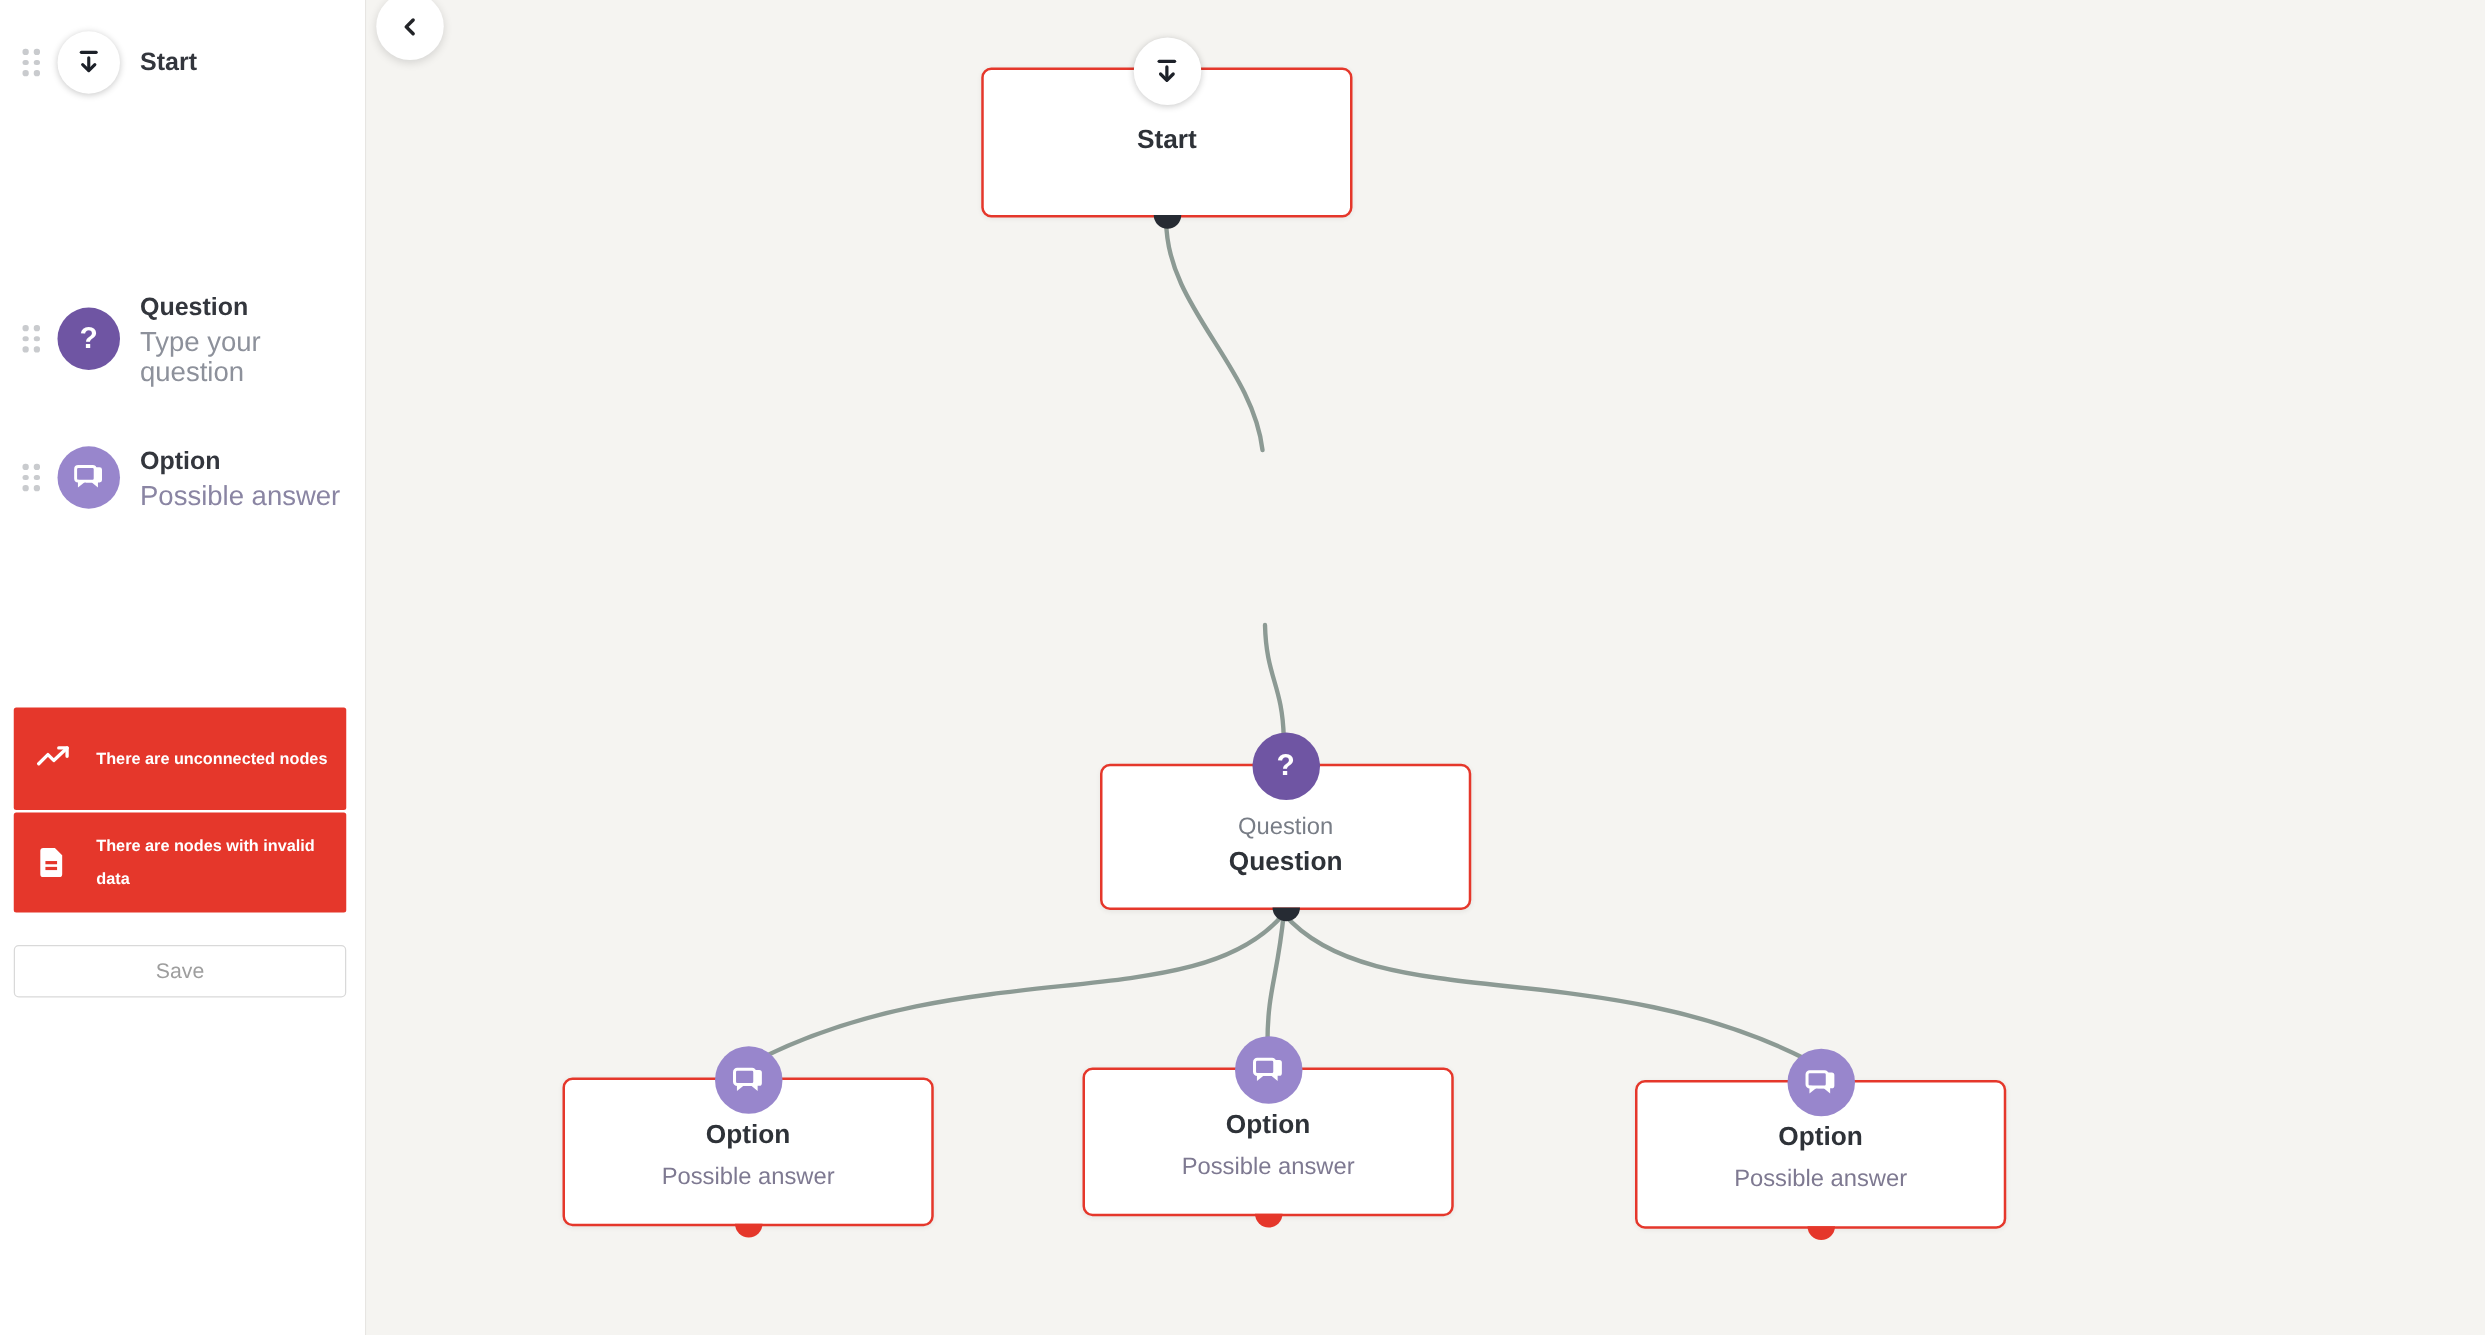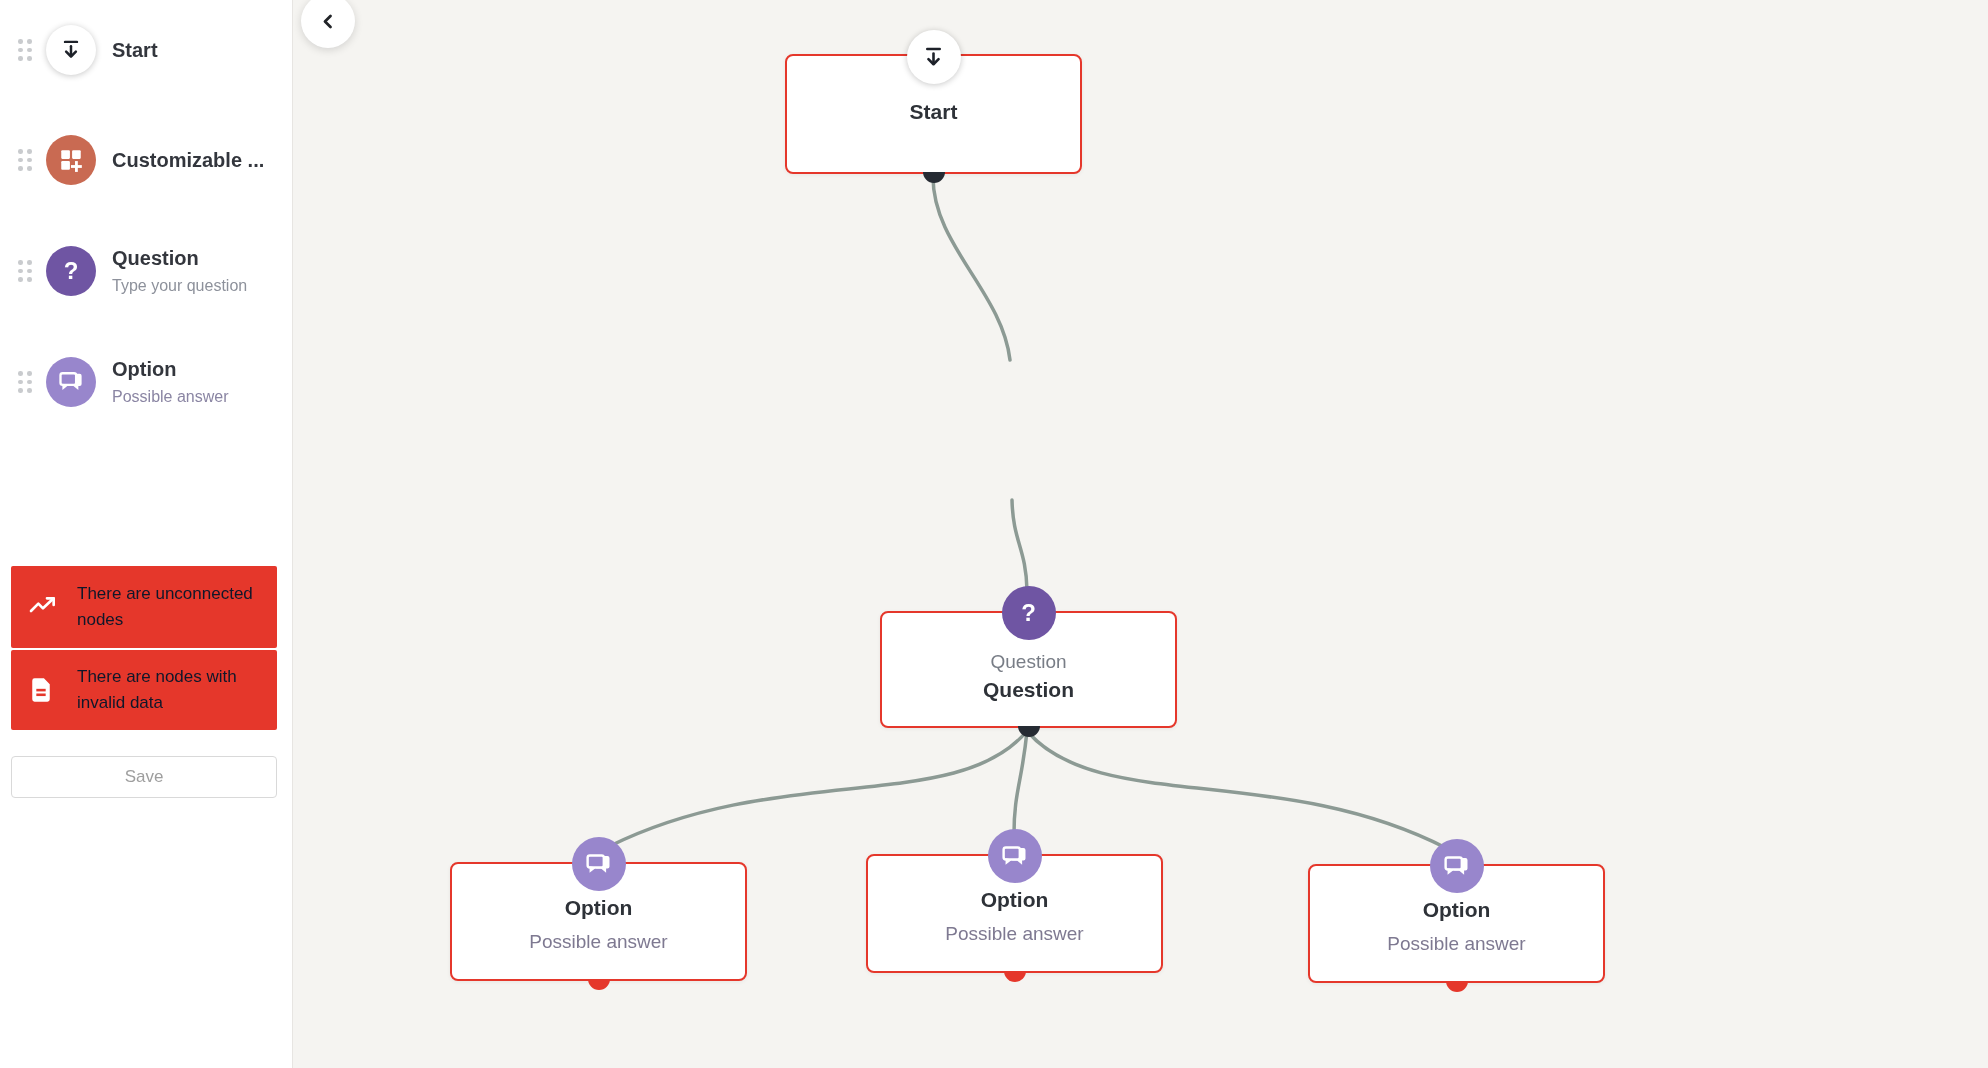--- a/index.html
+++ b/index.html
@@ -24,30 +24,30 @@
     width:50px; height:50px; border-radius:50%; margin-left:14px; flex:0 0 50px;
     display:flex; align-items:center; justify-content:center;
   }
   .s-icon.white { background:#ffffff; box-shadow:0 1px 6px rgba(0,0,0,.22); }
   .s-icon.cust  { background:#c96a52; }
   .s-icon.ques  { background:#6f55a3; }
   .s-icon.opt   { background:#9886cc; }
   .s-icon.end   { background:#0f0f10; }
   .s-text { margin-left:16px; }
   .s-title { font-size:20px; font-weight:700; color:#33363d; line-height:26px; }
-  .s-sub   { font-size:16px; color:#8d919b; line-height:24px; margin-top:3px; }
+  .s-sub   { font-size:22px; color:#8d919b; line-height:24px; margin-top:3px; }
   .s-sub.purple { color:#8a85a3; }
   .qmark { font-size:24px; font-weight:700; color:#fff; }
 
   .warn {
     position:absolute; left:11px; width:266px; background:#e5372b; border-radius:2px;
     display:flex; align-items:center; padding:0 12px 0 16px; z-index:6;
   }
   .w-icon { flex:0 0 32px; display:flex; align-items:center; }
-  .w-text { color:#0f172a; font-size:17px; font-weight:400; line-height:26px; margin-left:18px; }
+  .w-text { color:#ffffff; font-size:13px; font-weight:700; line-height:26px; margin-left:18px; }
 
   .save {
     position:absolute; left:11px; top:756px; width:266px; height:42px;
     background:#ffffff; border:1px solid #d9d9d9; border-radius:4px;
     color:#9e9e9e; font-size:17px; font-weight:500; font-family:"Liberation Sans", sans-serif;
     text-align:center; cursor:default;
   }
 
   
   #back-btn {
@@ -117,42 +117,20 @@
               <path d="M12 8.5 V17.5"></path>
               <path d="M7.5 13.5 L12 18 L16.5 13.5"></path>
           </g>
         </svg>
       </span>
       <div class="s-text">
         <div class="s-title">Start</div>
       </div>
     </div>
 
-    <div class="s-item" style="top:128px">
-      <span class="handle">
-          <i></i>
-          <i></i>
-          <i></i>
-          <i></i>
-          <i></i>
-          <i></i>
-        </span>
-      <span class="s-icon cust">
-        <svg class="glyph" width="26" height="26" viewBox="0 0 24 24" fill="#ffffff">
-          <rect x="3" y="3" width="8" height="8" rx="1"></rect>
-          <rect x="13" y="3" width="8" height="8" rx="1"></rect>
-          <rect x="3" y="13" width="8" height="8" rx="1"></rect>
-          <rect x="15.7" y="13" width="2.6" height="10"></rect>
-          <rect x="12" y="16.7" width="10" height="2.6"></rect>
-        </svg>
-      </span>
-      <div class="s-text">
-        <div class="s-title">Customizable ...</div>
-      </div>
-    </div>
 
     <div class="s-item" style="top:239px">
       <span class="handle">
           <i></i>
           <i></i>
           <i></i>
           <i></i>
           <i></i>
           <i></i>
         </span>

